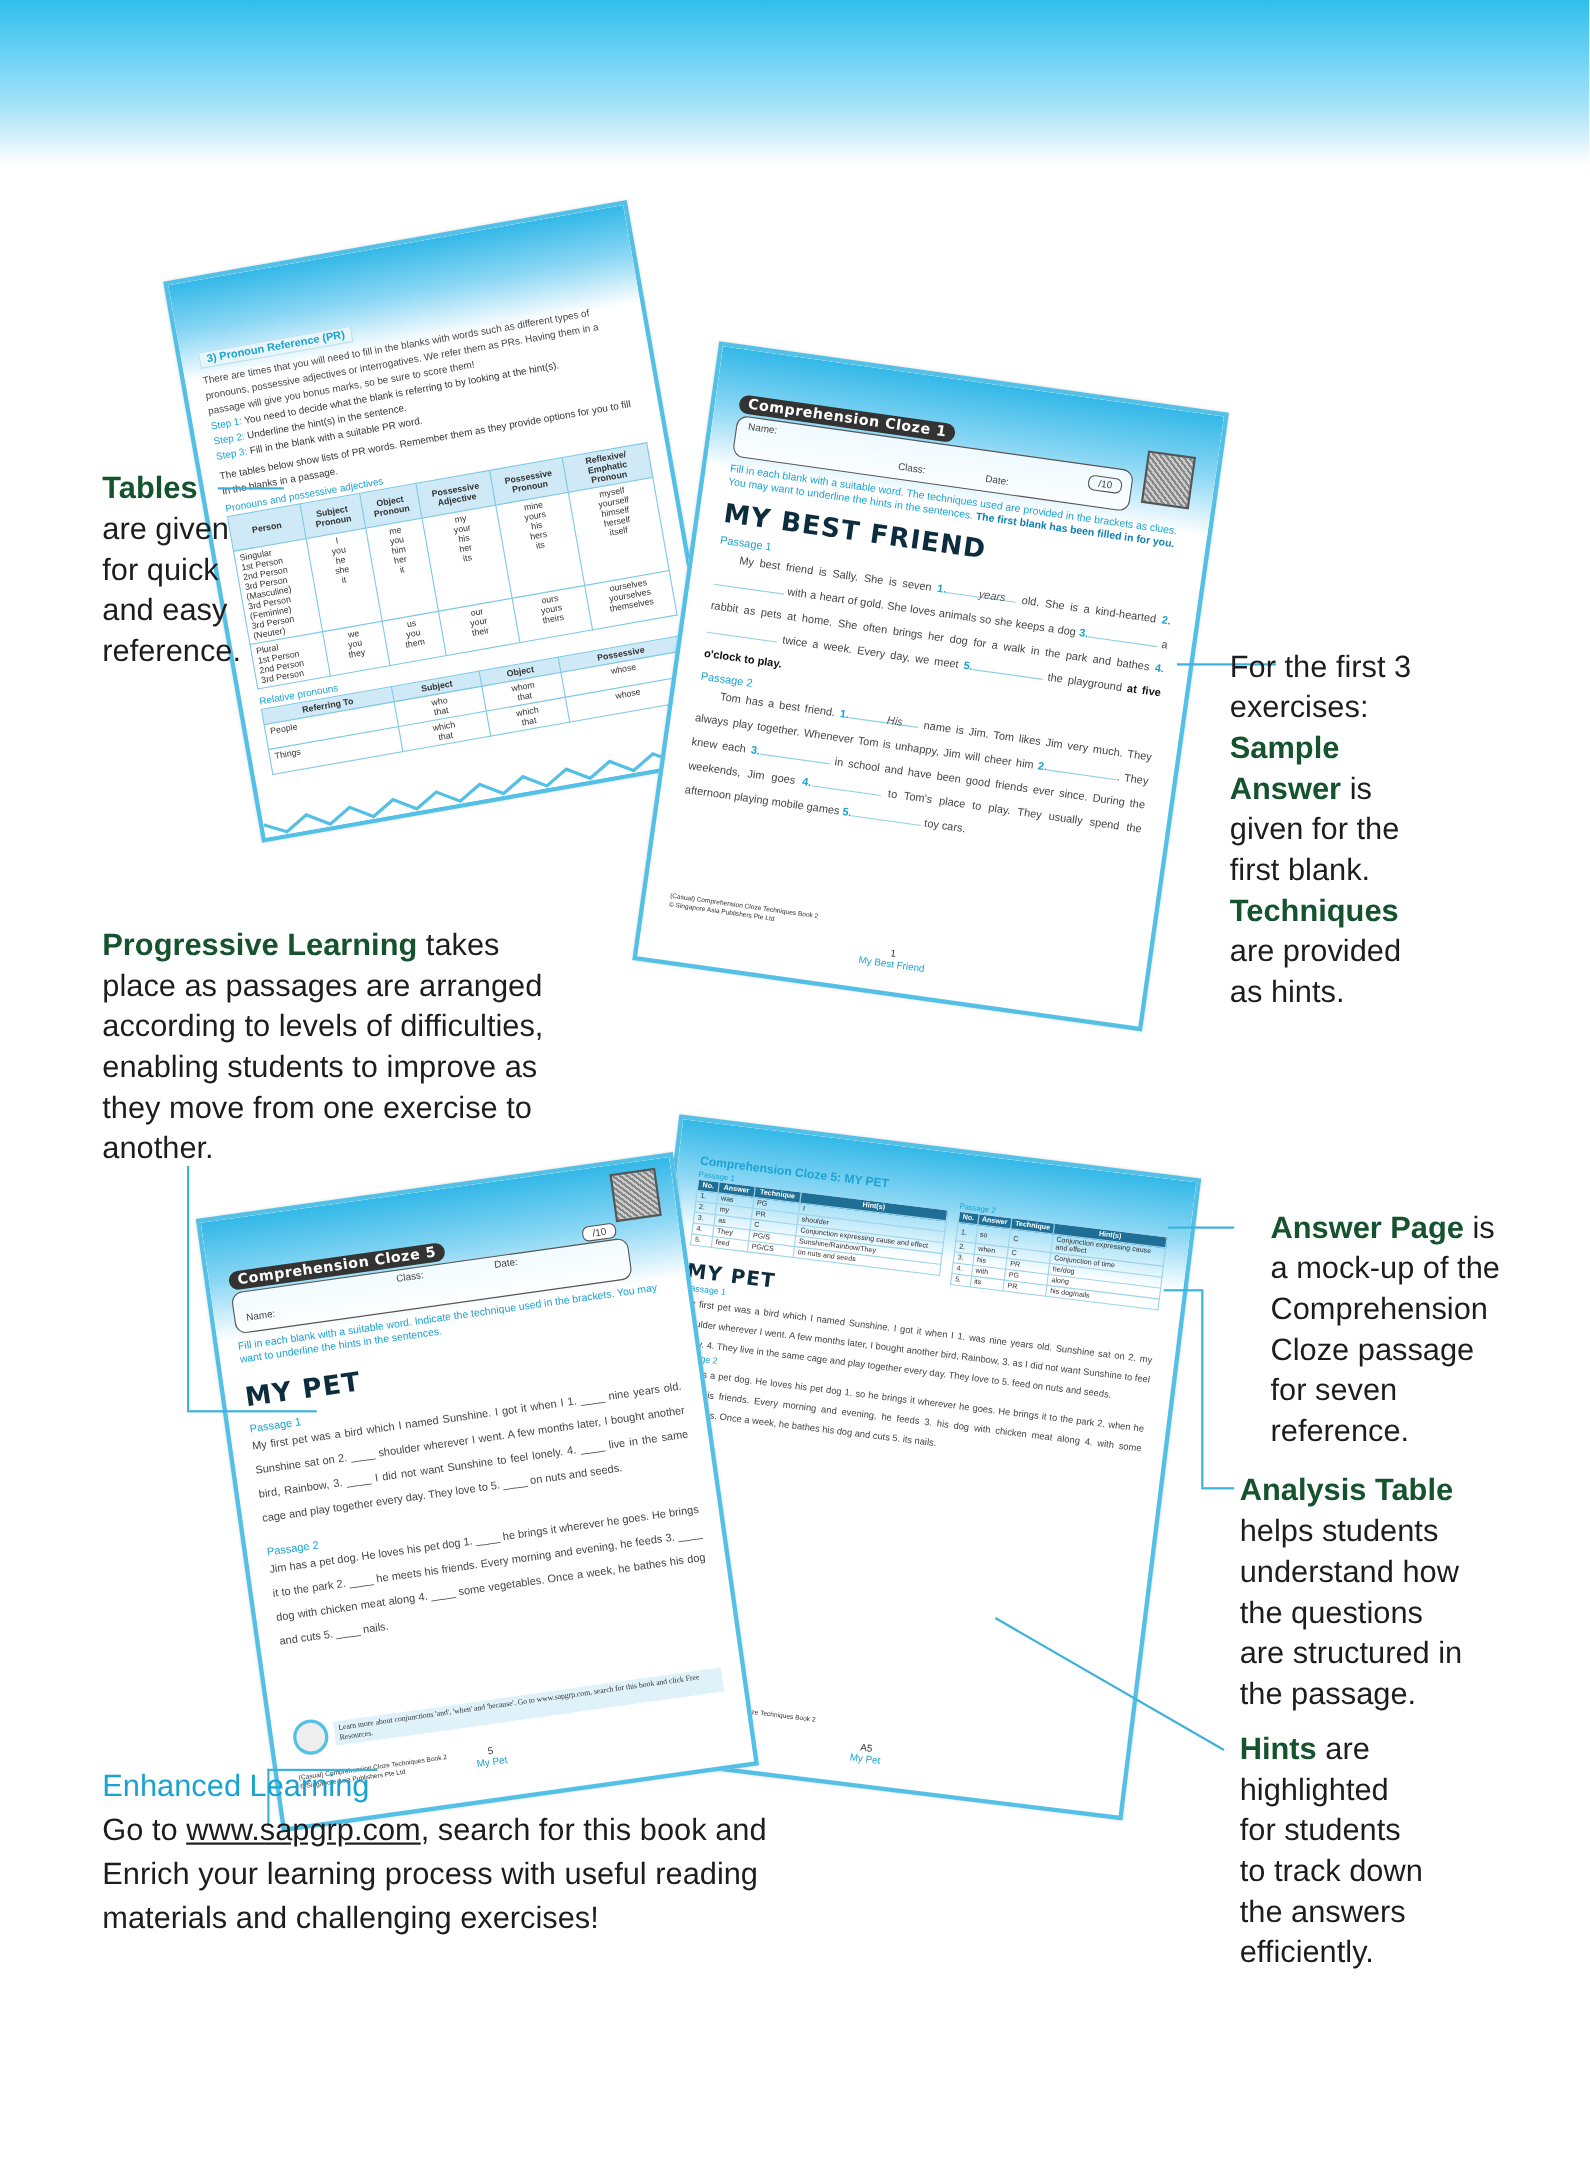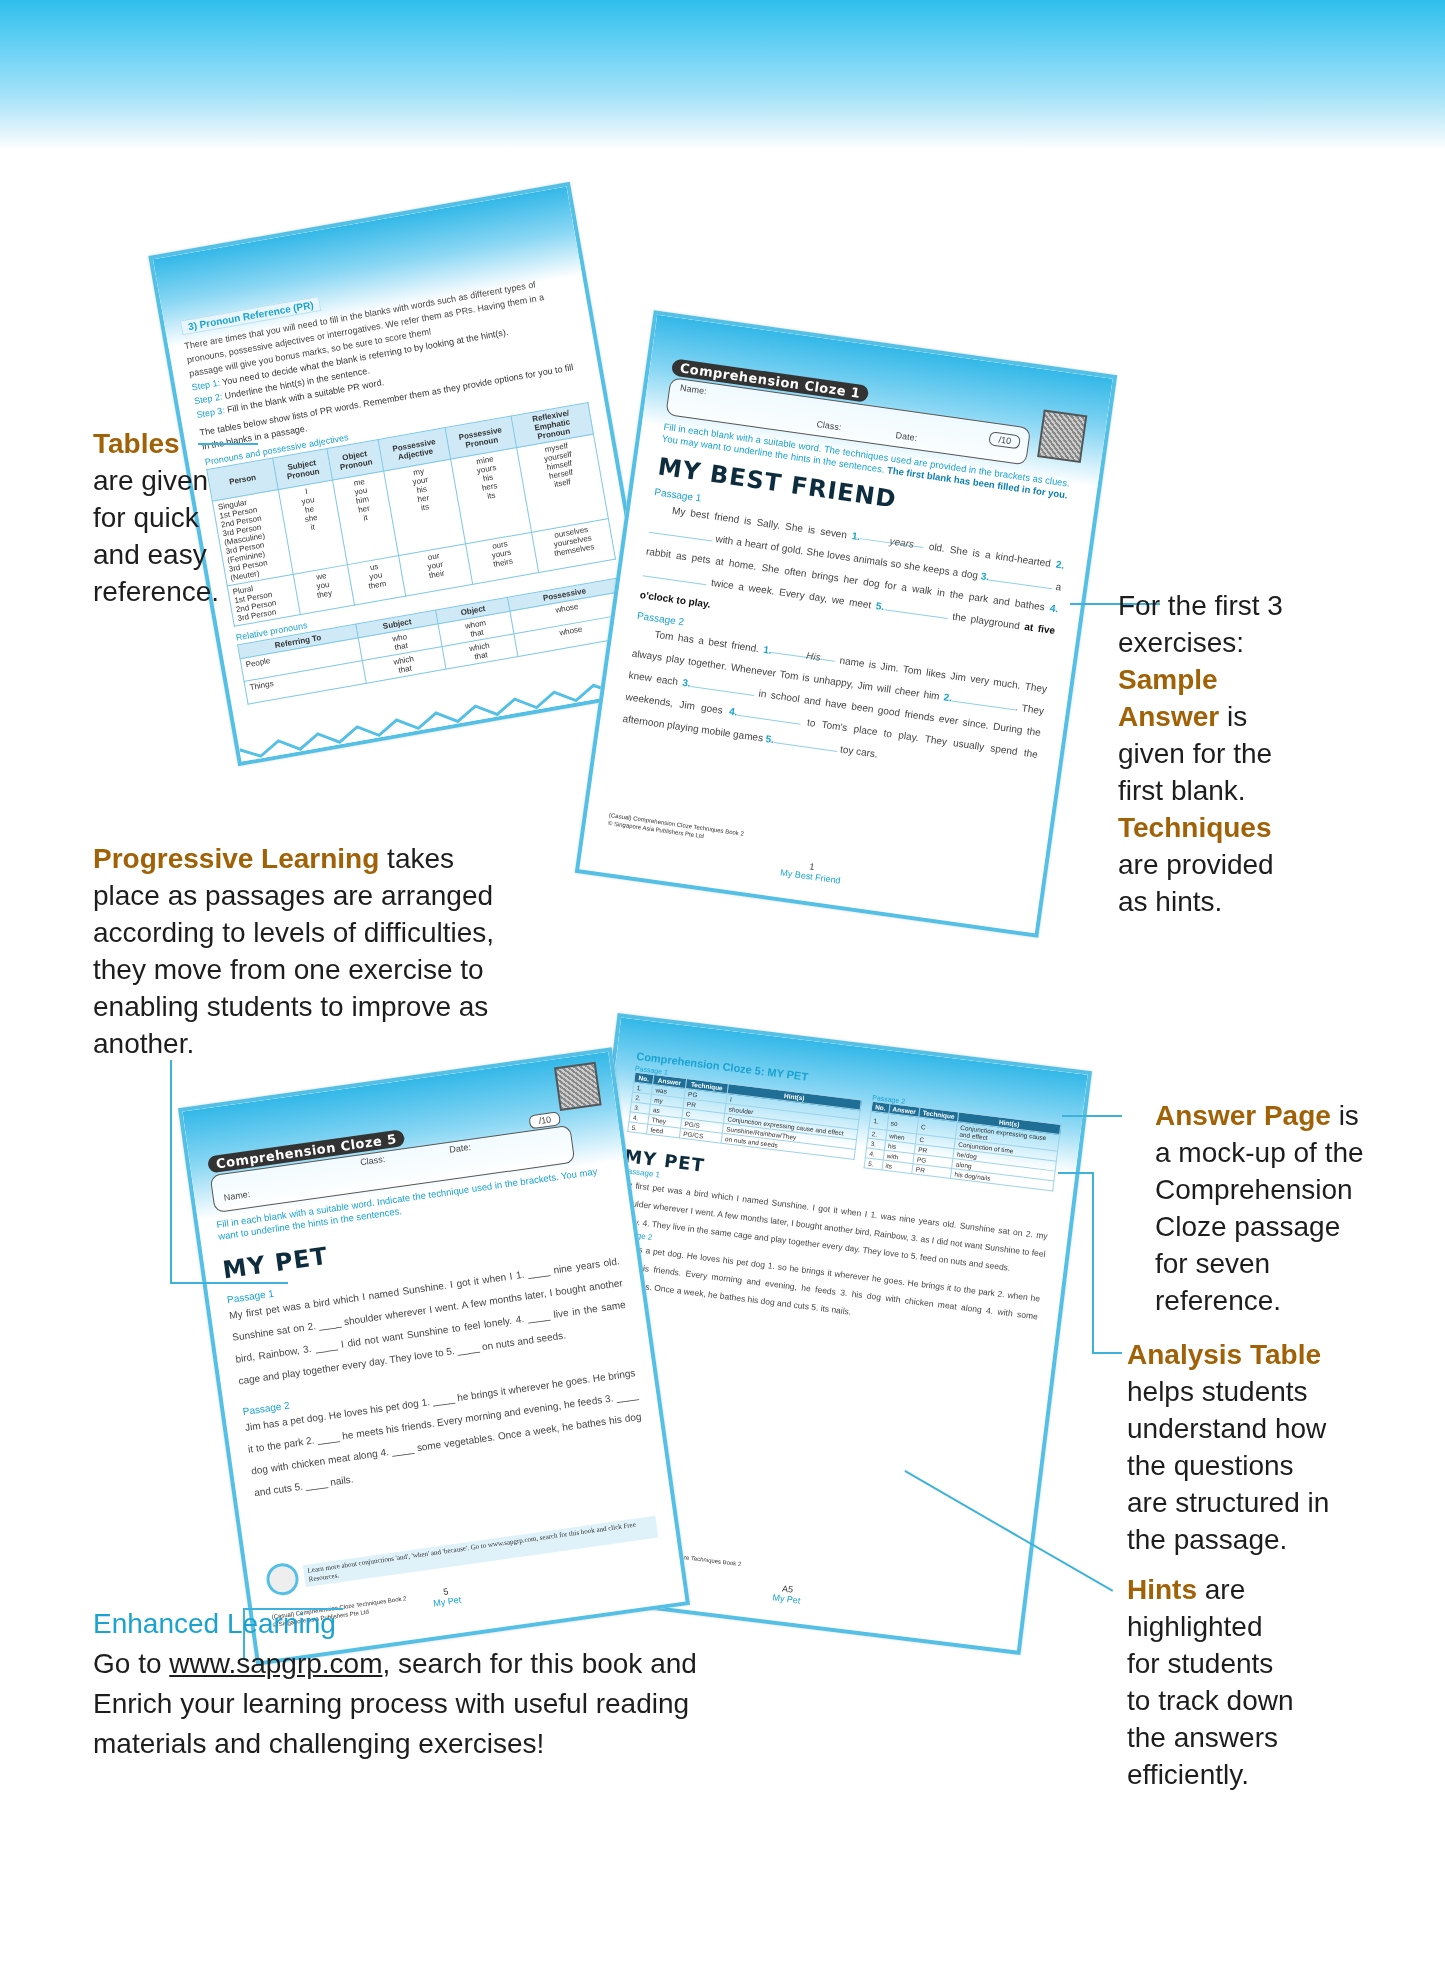--- a/index.html
+++ b/index.html
@@ -7,21 +7,21 @@
     width: 1445px; height: 1974px; position: relative; overflow: hidden;
     background: #ffffff;
     font-family: "Liberation Sans", sans-serif;
     color: #1a1a1a;
   }
   .top-band {
     position: absolute; left: 0; top: 0; width: 1445px; height: 150px;
     background: linear-gradient(to bottom, #2fbfec 0%, #6fd3f6 35%, #a7e3f8 65%, #e6f6fc 90%, #ffffff 100%);
   }
   .callout { position: absolute; font-size: 28px; line-height: 37px; color: #1d1d1d; }
-  .hl { color: #a16207; font-weight: bold; }
+  .hl { color: #14532d; font-weight: bold; }
   .bold { font-weight: bold; }
   .link { text-decoration: underline; }
   .lead { position: absolute; background: #3db3dc; }
 
   
   .page {
     position: absolute; background: #fff;
     border: 4px solid #55c0e6;
     box-shadow: 0 0 3px rgba(0,0,0,0.15);
     overflow: hidden;
@@ -358,22 +358,22 @@
   <div>first blank.</div>
   <div class="hl">Techniques</div>
   <div>are provided</div>
   <div>as hints.</div>
 </div>
 
 <div class="callout" style="left:93px; top:840px;">
   <div><span class="hl">Progressive Learning</span><span> takes</span></div>
   <div>place as passages are arranged</div>
   <div>according to levels of difficulties,</div>
+  <div>enabling students to improve as</div>
   <div>they move from one exercise to</div>
-  <div>enabling students to improve as</div>
   <div>another.</div>
 </div>
 
 <div class="callout" style="left:1155px; top:1097px;">
   <div><span class="hl">Answer Page</span><span> is</span></div>
   <div>a mock-up of the</div>
   <div>Comprehension</div>
   <div>Cloze passage</div>
   <div>for seven</div>
   <div>reference.</div>

